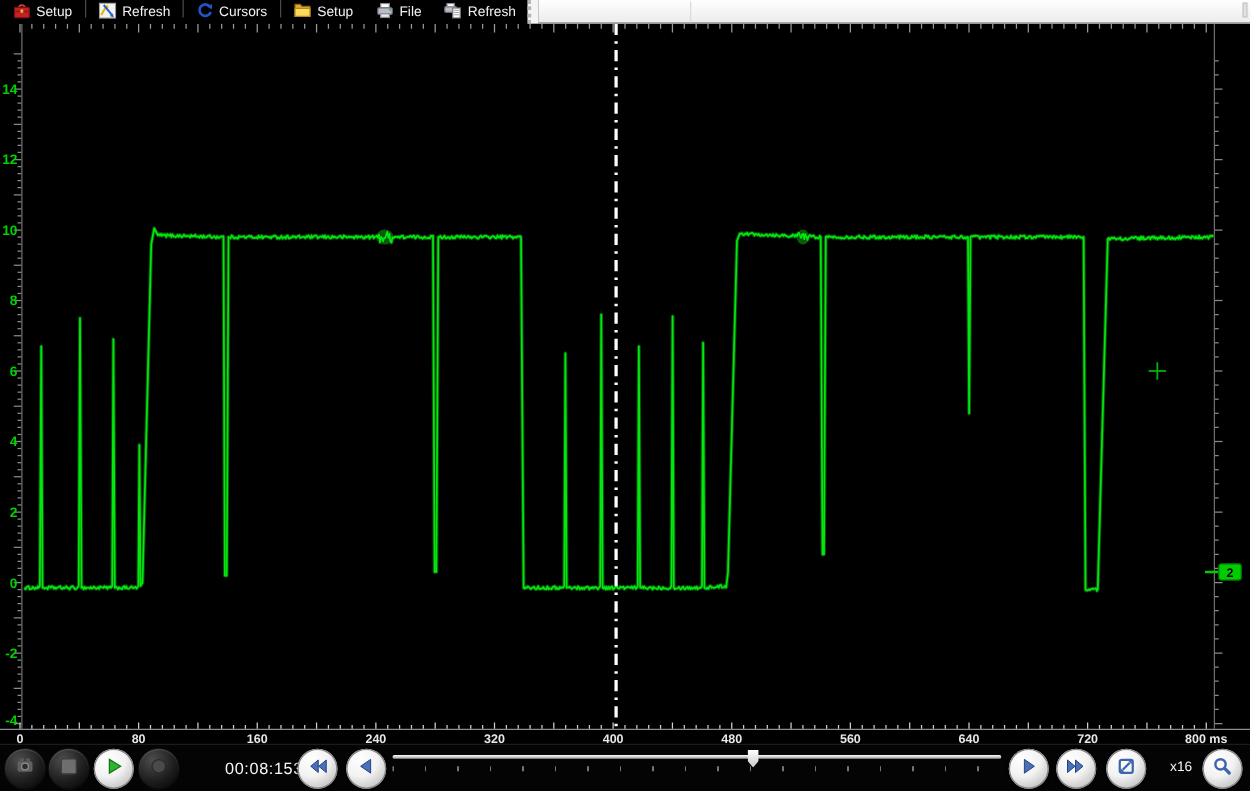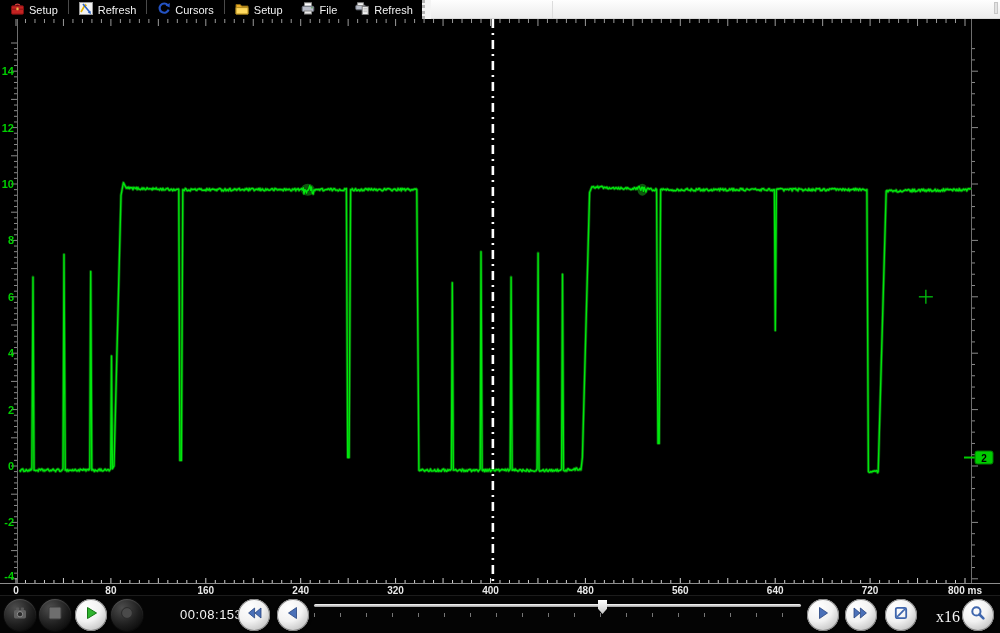--- a/index.html
+++ b/index.html
@@ -22,21 +22,21 @@
   
   .transport{position:absolute;left:0;top:595px;width:1000px;height:38px;background:#040404;
              border-top:1px solid #1c1c1c;}
   .cbtn{position:absolute;top:3px;width:32px;height:32px;border-radius:50%;
         display:flex;align-items:center;justify-content:center;}
   .cbtn.dark{background:radial-gradient(circle at 35% 28%,#4d4d4d,#1e1e1e 55%,#000 100%);
              box-shadow:0 0 0 1px #0b0b0b, inset 0 1px 1px rgba(255,255,255,.14);}
   .cbtn.lite{background:radial-gradient(circle at 35% 26%,#ffffff,#f2f2f2 45%,#bdbdbd 85%,#8f8f8f);
              box-shadow:0 1px 3px rgba(0,0,0,.9), inset 0 0 0 1px #848484;}
   .t-time{position:absolute;left:180px;top:11px;color:#f5f5f5;font-size:13px;letter-spacing:.5px;}
-  .t-speed{position:absolute;left:936px;top:12px;color:#f5f5f5;font-size:16px;font-family:Liberation Serif, serif;}
+  .t-speed{position:absolute;left:936px;top:12px;color:#f5f5f5;font-size:11px;}
   .slider-track{position:absolute;left:314px;top:8px;width:487px;height:3px;
                 background:linear-gradient(#ffffff,#9a9a9a);border-radius:2px;}
   .slider-thumb{position:absolute;left:598px;top:4px;width:9px;height:14px;
                 background:linear-gradient(#ffffff,#c9c9c9);
                 clip-path:polygon(0 0,100% 0,100% 62%,50% 100%,0 62%);}
   .slider-ticks{position:absolute;left:314px;top:17px;width:490px;height:4px;
                 background:repeating-linear-gradient(90deg,#8a8a8a 0 1px,transparent 1px 26px);opacity:.85;}
 </style>
 </head>
 <body>

